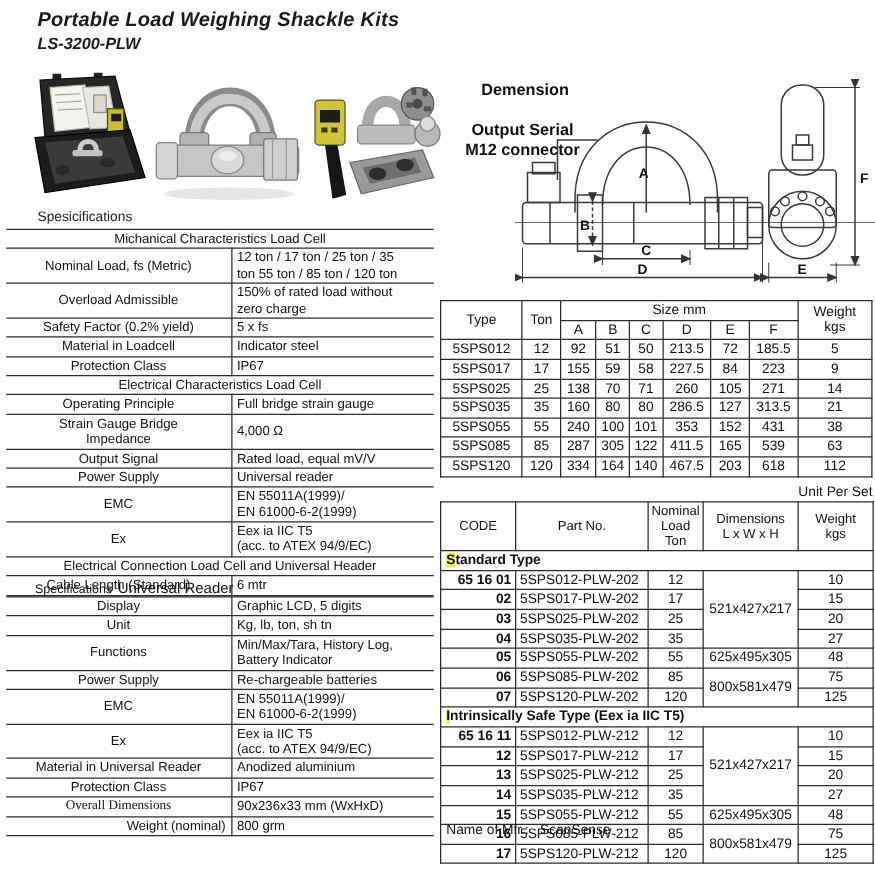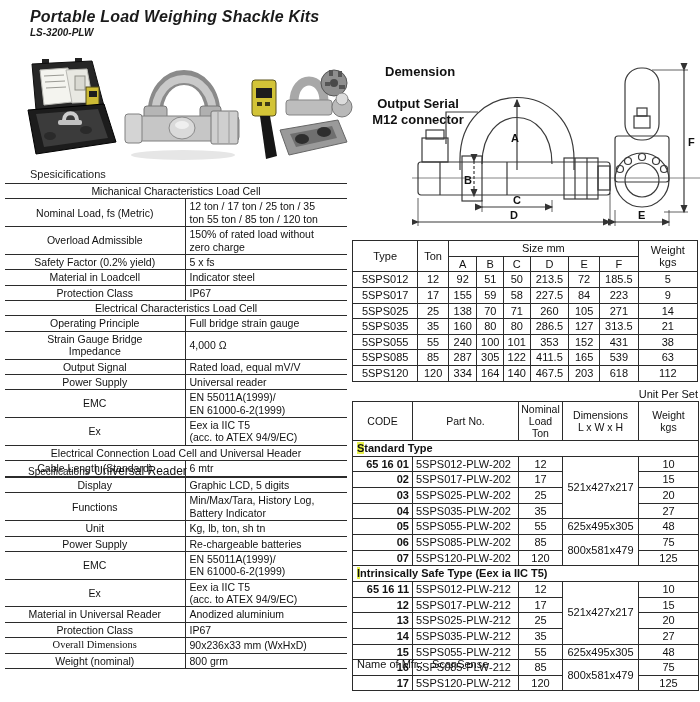--- a/index.html
+++ b/index.html
@@ -1,20 +1,20 @@
 <!DOCTYPE html>
 <html><head>
 <meta charset="utf-8">
 <style>
   html,body{margin:0;padding:0;}
   body{width:700px;height:702px;background:#ffffff;font-family:"Liberation Sans",sans-serif;color:#111;position:relative;overflow:hidden;}
   .abs{position:absolute;}
   
   .title{font-size:16px;font-weight:bold;font-style:italic;color:#1a1a1a;letter-spacing:.2px;}
-  .model{font-size:10px;font-weight:bold;font-style:italic;color:#1a1a1a;}
+  .model{font-size:13px;font-weight:bold;font-style:italic;color:#1a1a1a;}
   .smallcap{font-size:11px;color:#222;}
   .boldlbl{font-size:13px;font-weight:bold;color:#101010;}
   
   table{border-collapse:collapse;table-layout:fixed;}
   .spec{width:342px;font-size:10.5px;}
   .spec td{border-top:1px solid #2b2b2b;border-bottom:1px solid #2b2b2b;padding:1px 4px;line-height:1.18;vertical-align:middle;}
   .spec td.lbl{text-align:center;border-right:1px solid #2b2b2b;}
   .spec td.val{text-align:left;white-space:pre-line;}
   .spec td.sec{text-align:center;}
   
@@ -183,29 +183,29 @@
   <colgroup>
       <col style="width:180px">
       <col style="width:162px">
     </colgroup>
 <tbody>
       <tr>
         <td class="lbl" style="white-space: pre-line;">Display</td>
         <td class="val">Graphic LCD, 5 digits</td>
       </tr>
       <tr>
+        <td class="lbl" style="white-space: pre-line;">Unit</td>
+        <td class="val">Kg, lb, ton, sh tn</td>
+      </tr>
+      <tr>
         <td class="lbl" style="white-space: pre-line;">Functions</td>
         <td class="val">Min/Max/Tara, History Log,
 Battery Indicator</td>
       </tr>
       <tr>
-        <td class="lbl" style="white-space: pre-line;">Unit</td>
-        <td class="val">Kg, lb, ton, sh tn</td>
-      </tr>
-      <tr>
         <td class="lbl" style="white-space: pre-line;">Power Supply</td>
         <td class="val">Re-chargeable batteries</td>
       </tr>
       <tr>
         <td class="lbl" style="white-space: pre-line;">EMC</td>
         <td class="val">EN 55011A(1999)/
 EN 61000-6-2(1999)</td>
       </tr>
       <tr>
         <td class="lbl" style="white-space: pre-line;">Ex</td>
@@ -218,21 +218,21 @@
       </tr>
       <tr>
         <td class="lbl" style="white-space: pre-line;">Protection Class</td>
         <td class="val">IP67</td>
       </tr>
       <tr>
         <td class="lbl" style="white-space: pre-line; font-family: Liberation Serif, serif;">Overall Dimensions</td>
         <td class="val">90x236x33 mm (WxHxD)</td>
       </tr>
       <tr>
-        <td class="lbl" style="white-space: pre-line;">Weight (nominal)</td>
+        <td class="lbl" style="white-space: pre-line; text-align: right;">Weight (nominal)</td>
         <td class="val">800 grm</td>
       </tr>
     </tbody>
   </table>
 
 <div class="abs boldlbl" style="left:385px;top:64px;">Demension</div>
 <div class="abs boldlbl" style="left:348px;top:96px;width:140px;text-align:center;line-height:1.2;">
   <div>Output Serial</div>
   <div>M12 connector</div>
 </div>

